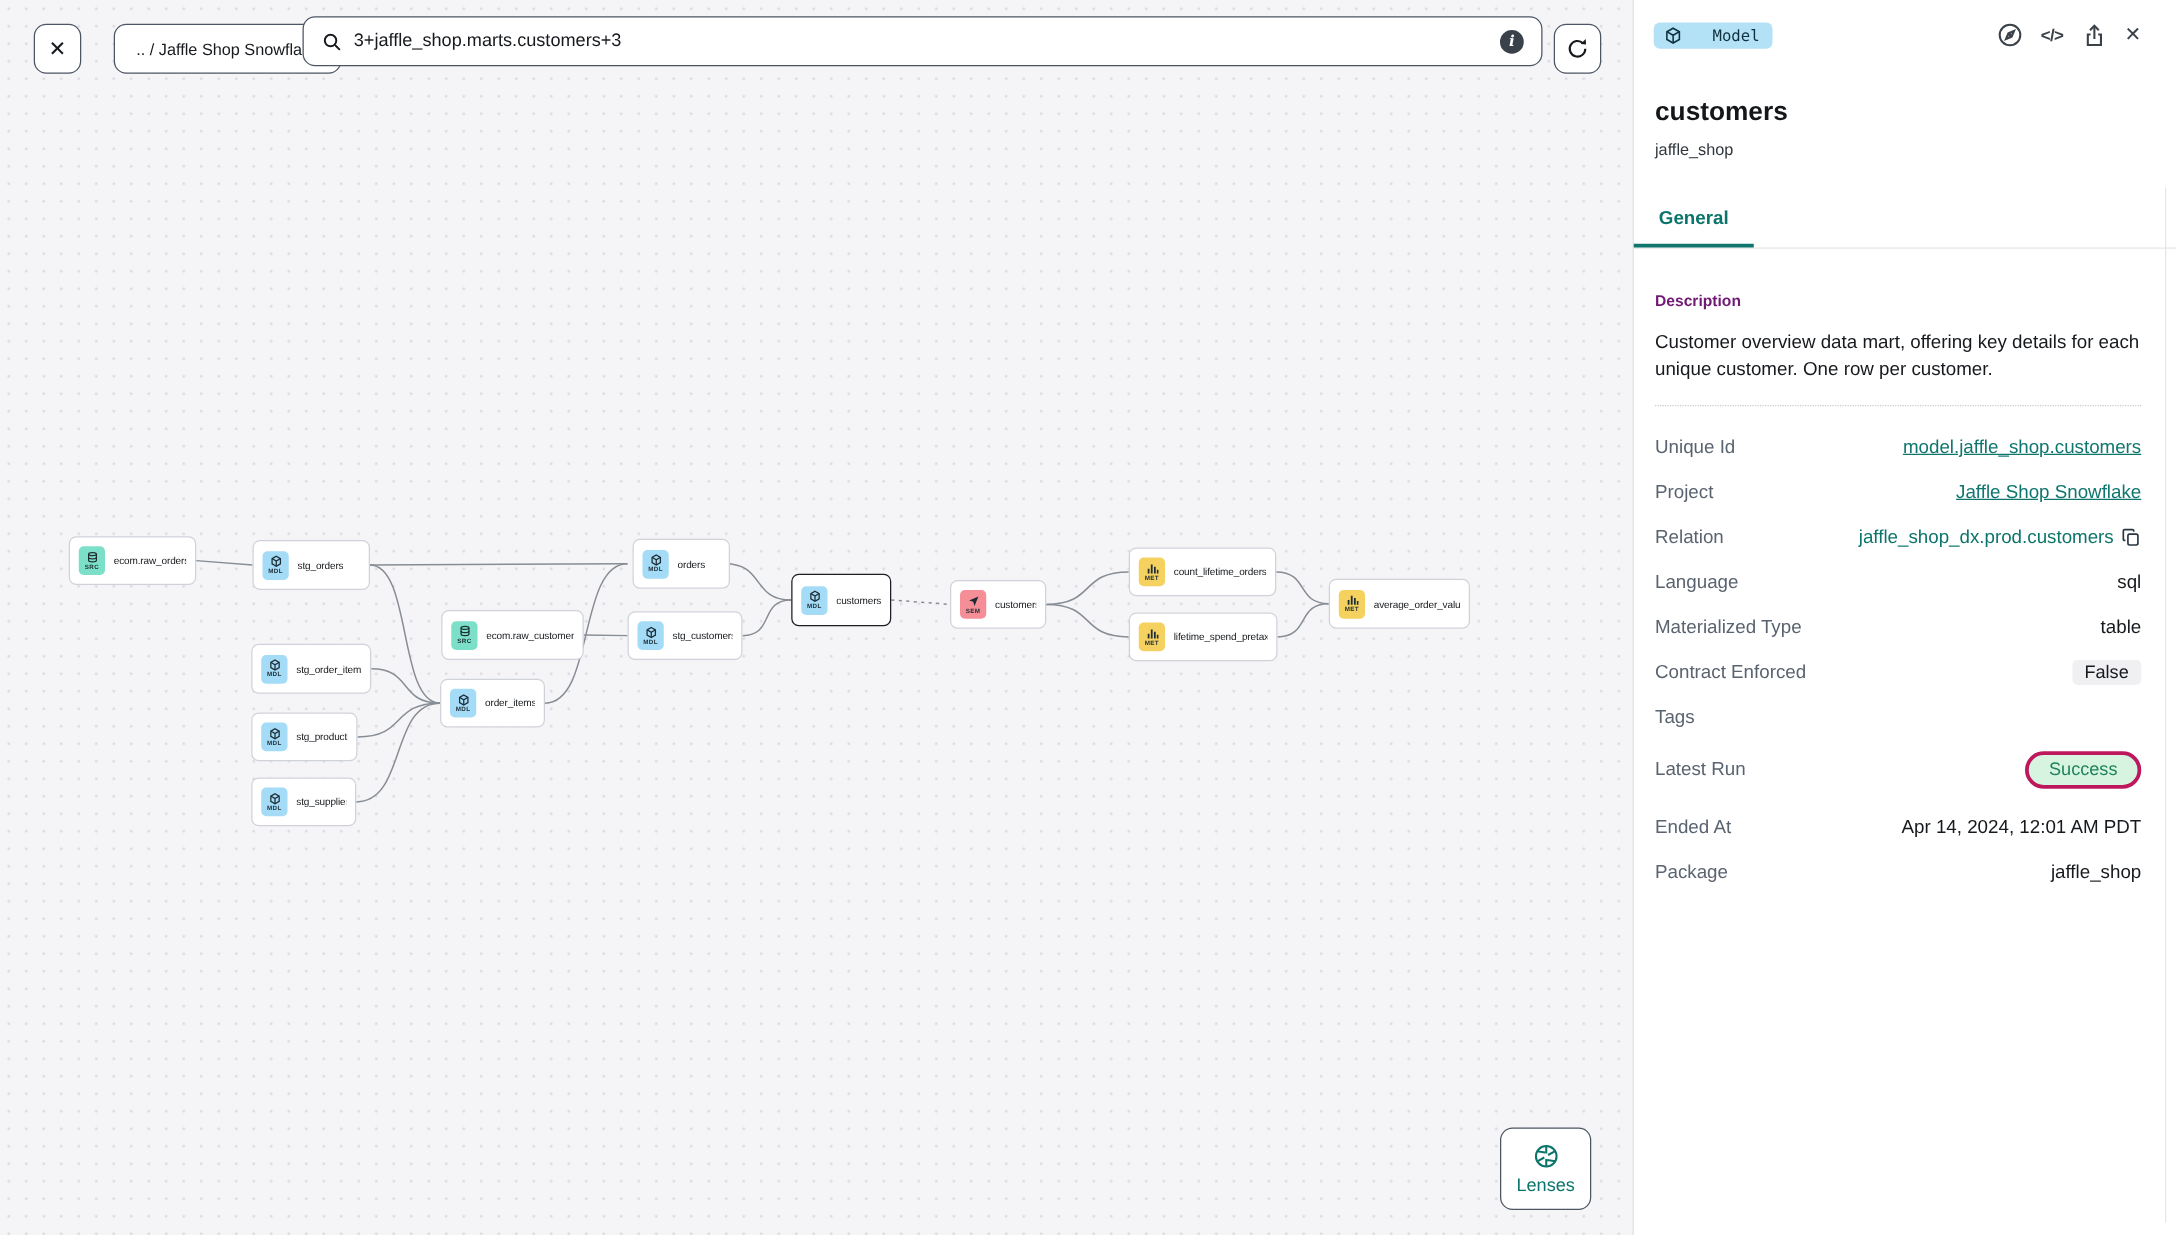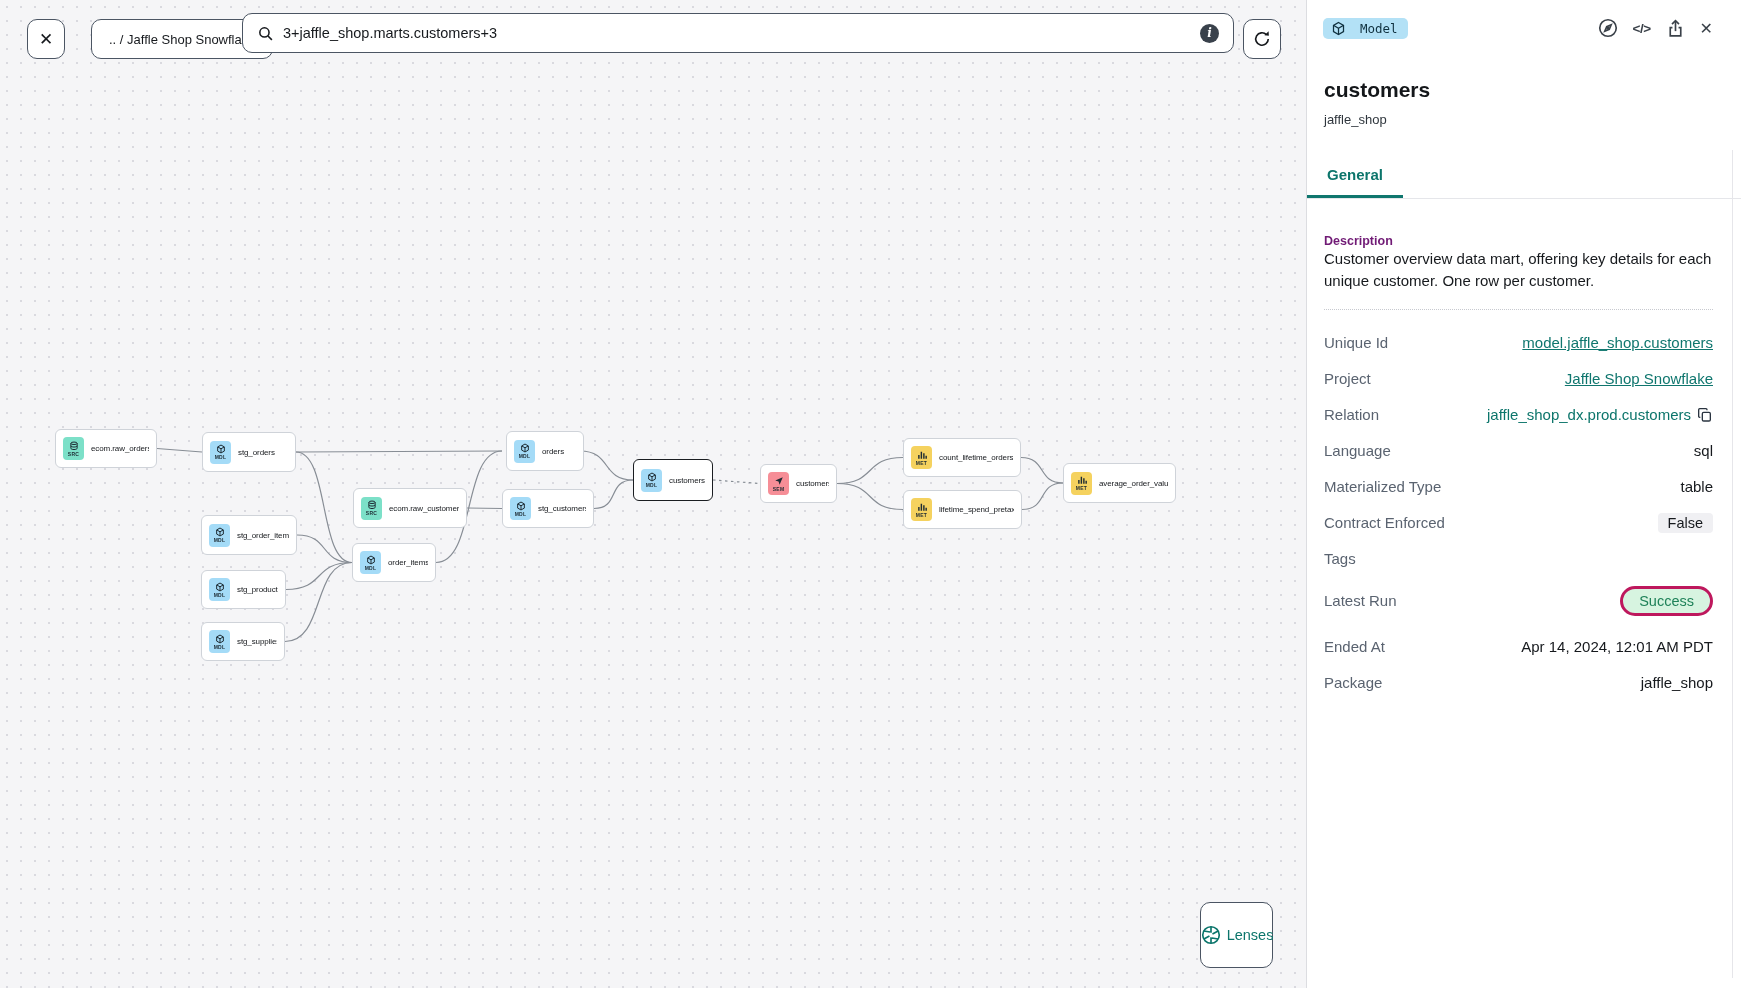--- a/index.html
+++ b/index.html
@@ -38,43 +38,43 @@
     display:flex; align-items:center; padding:0 7px; gap:7px; cursor:pointer; }
   .node.selected { border:1.7px solid #1A1D21; }
   .node-label { font-size:8px; letter-spacing:-0.1px; color:#15181C; white-space:nowrap; overflow:hidden; }
   .node-ic { width:21px; height:23px; border-radius:4px; display:flex; flex-direction:column;
     align-items:center; justify-content:center; flex:0 0 21px; color:#1D2B33; }
   .node-ic svg { width:10px; height:10px; display:block; }
   .node-ic .tag { font-size:5px; font-weight:700; letter-spacing:0.3px; line-height:6px; }
 
   
   .lenses { position:absolute; left:1200px; top:902px; width:73px; height:66px; background:#fff;
-    border:1.2px solid #4B5563; border-radius:10px; display:flex; flex-direction:row;
+    border:1.2px solid #4B5563; border-radius:10px; display:flex; flex-direction:column;
     align-items:center; justify-content:center; gap:5px; cursor:pointer; color:#0C756B; }
   .lenses span { font-size:14.5px; }
 
   
   .panel { position:relative; width:435px; flex:0 0 435px; height:988px; background:#fff;
     border-left:1px solid #DCDDE1; }
   .panel::after { content:""; position:absolute; right:8px; top:150px; bottom:10px; width:1px; background:#E6E6EA; }
   .panel-header { display:flex; justify-content:space-between; align-items:center; padding:17px 28px 0 16px; }
-  .badge { display:inline-flex; align-items:center; gap:14px; background:#B3E1F6; color:#10313F;
+  .badge { display:inline-flex; align-items:center; gap:24px; background:#B3E1F6; color:#10313F;
     border-radius:5px; padding:3px 10px 3px 8px; font-family:"DejaVu Sans Mono", monospace; font-size:12.5px; }
   .hdr-actions { display:flex; align-items:center; gap:14px; color:#3A4149; }
   .hdr-actions .act { cursor:pointer; display:flex; align-items:center; }
   .code-txt { font-size:13.5px; font-weight:600; letter-spacing:-0.5px; color:#3A4149; }
   .x-txt { font-size:16px; color:#3A4149; }
   .panel-title { margin:39px 28px 0 17px; font-size:21px; font-weight:700; color:#14171A; }
   .panel-subtitle { margin:10px 28px 0 17px; font-size:13px; color:#2F363D; }
   .tabs { margin-top:39px; border-bottom:1px solid #E5E6EA; }
   .tab { display:inline-block; width:96px; text-align:center; padding-bottom:12px; font-size:15px;
     font-weight:600; color:#0C756B; border-bottom:3px solid #0f766e; cursor:pointer; }
   .panel-body { padding:0 28px 0 17px; }
   .desc-label { margin-top:35px; font-size:12.5px; font-weight:700; color:#701a75; }
-  .desc-text { font-size:15px; line-height:1.45; color:#16191D; max-width:392px; }
+  .desc-text { margin-top:15px; font-size:15px; line-height:1.45; color:#16191D; max-width:392px; }
   .dotted-div { margin-top:17px; border-bottom:1.5px dotted #C7C9CF; }
   .fields { margin-top:22px; }
   .field { display:flex; justify-content:space-between; align-items:center; margin-bottom:14px;
     min-height:22px; font-size:15px;gap:38px; }
   .f-label { color:#5A6370; }
   .f-value { color:#16191D; text-align:right; }
   a.f-link { color:#0f766e; text-decoration:underline; }
   .f-copy { color:#0C756B; display:flex; align-items:center; gap:6px; }
   .copy-btn { cursor:pointer; color:#2A3440; display:flex; }
   .pill-gray { background:#F0F0F3; border-radius:4px; padding:2px 10px; color:#16191D; font-size:14.5px; }

